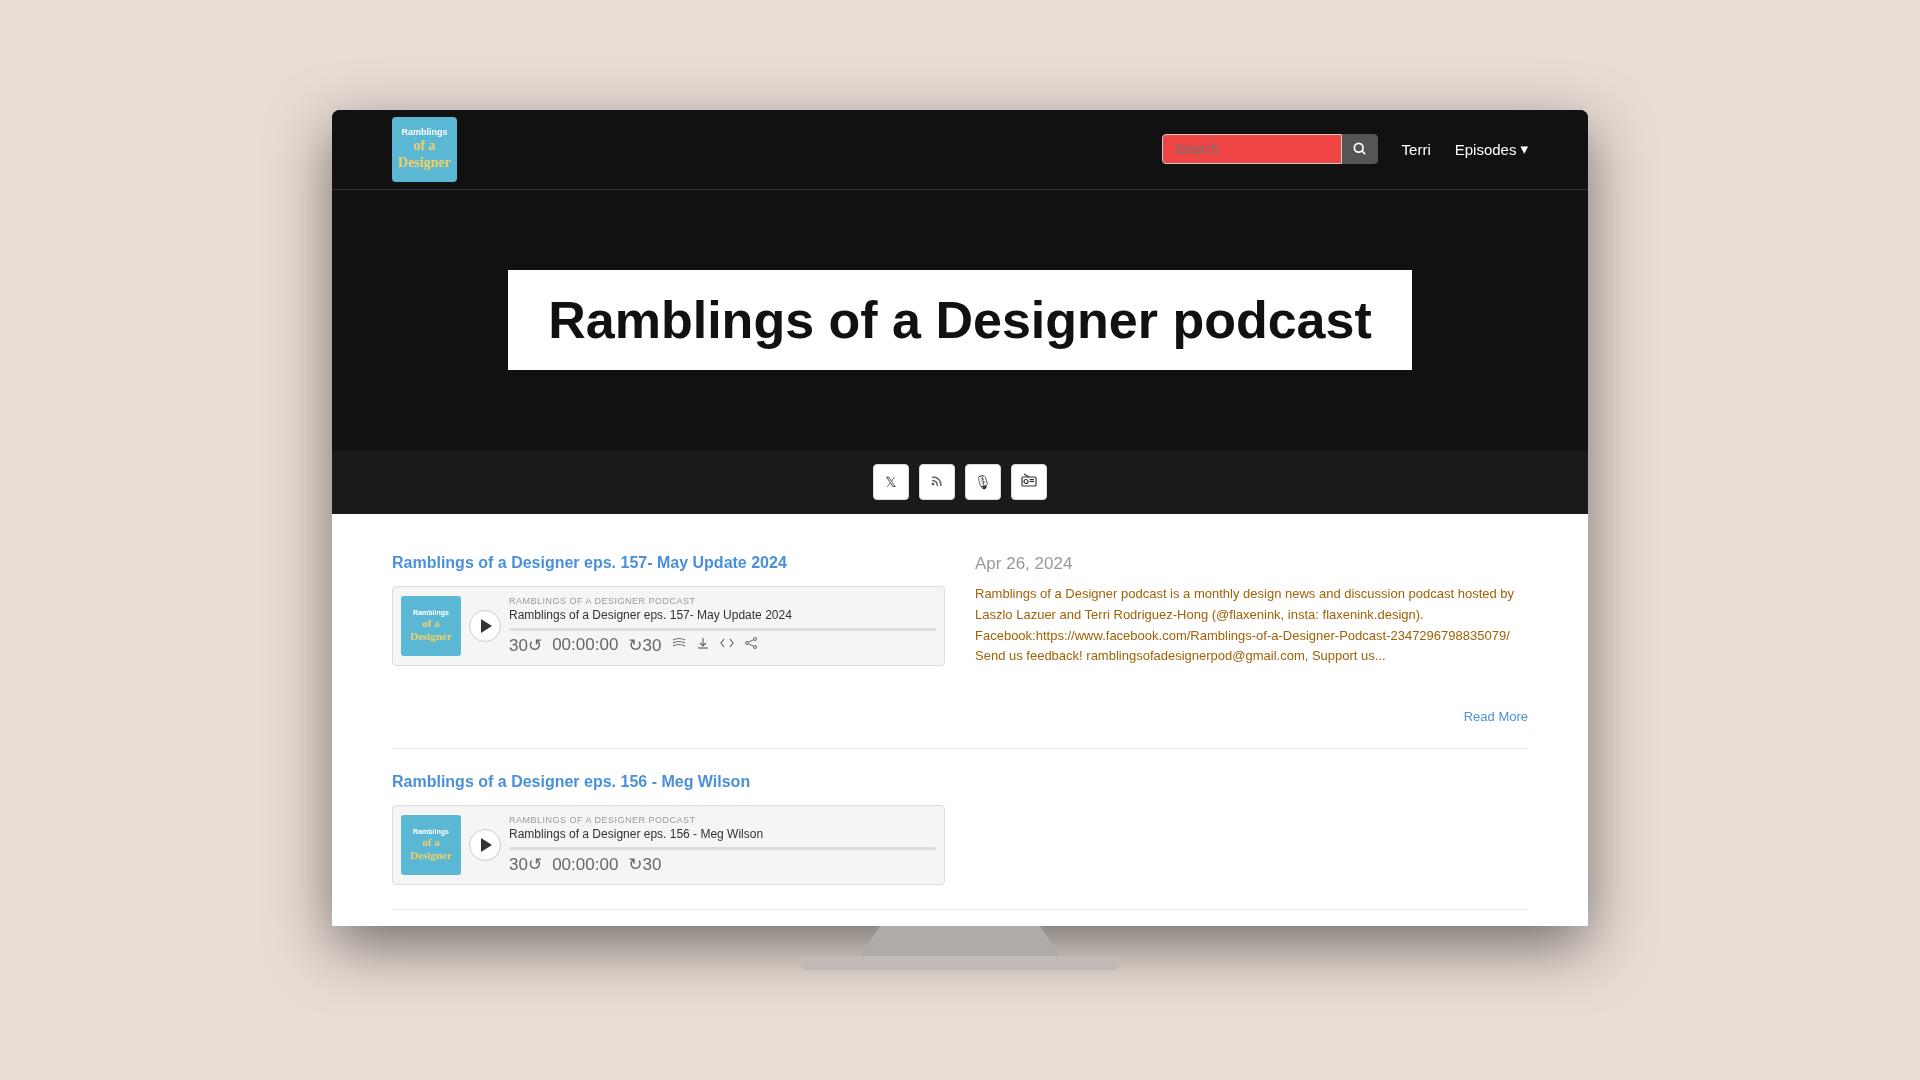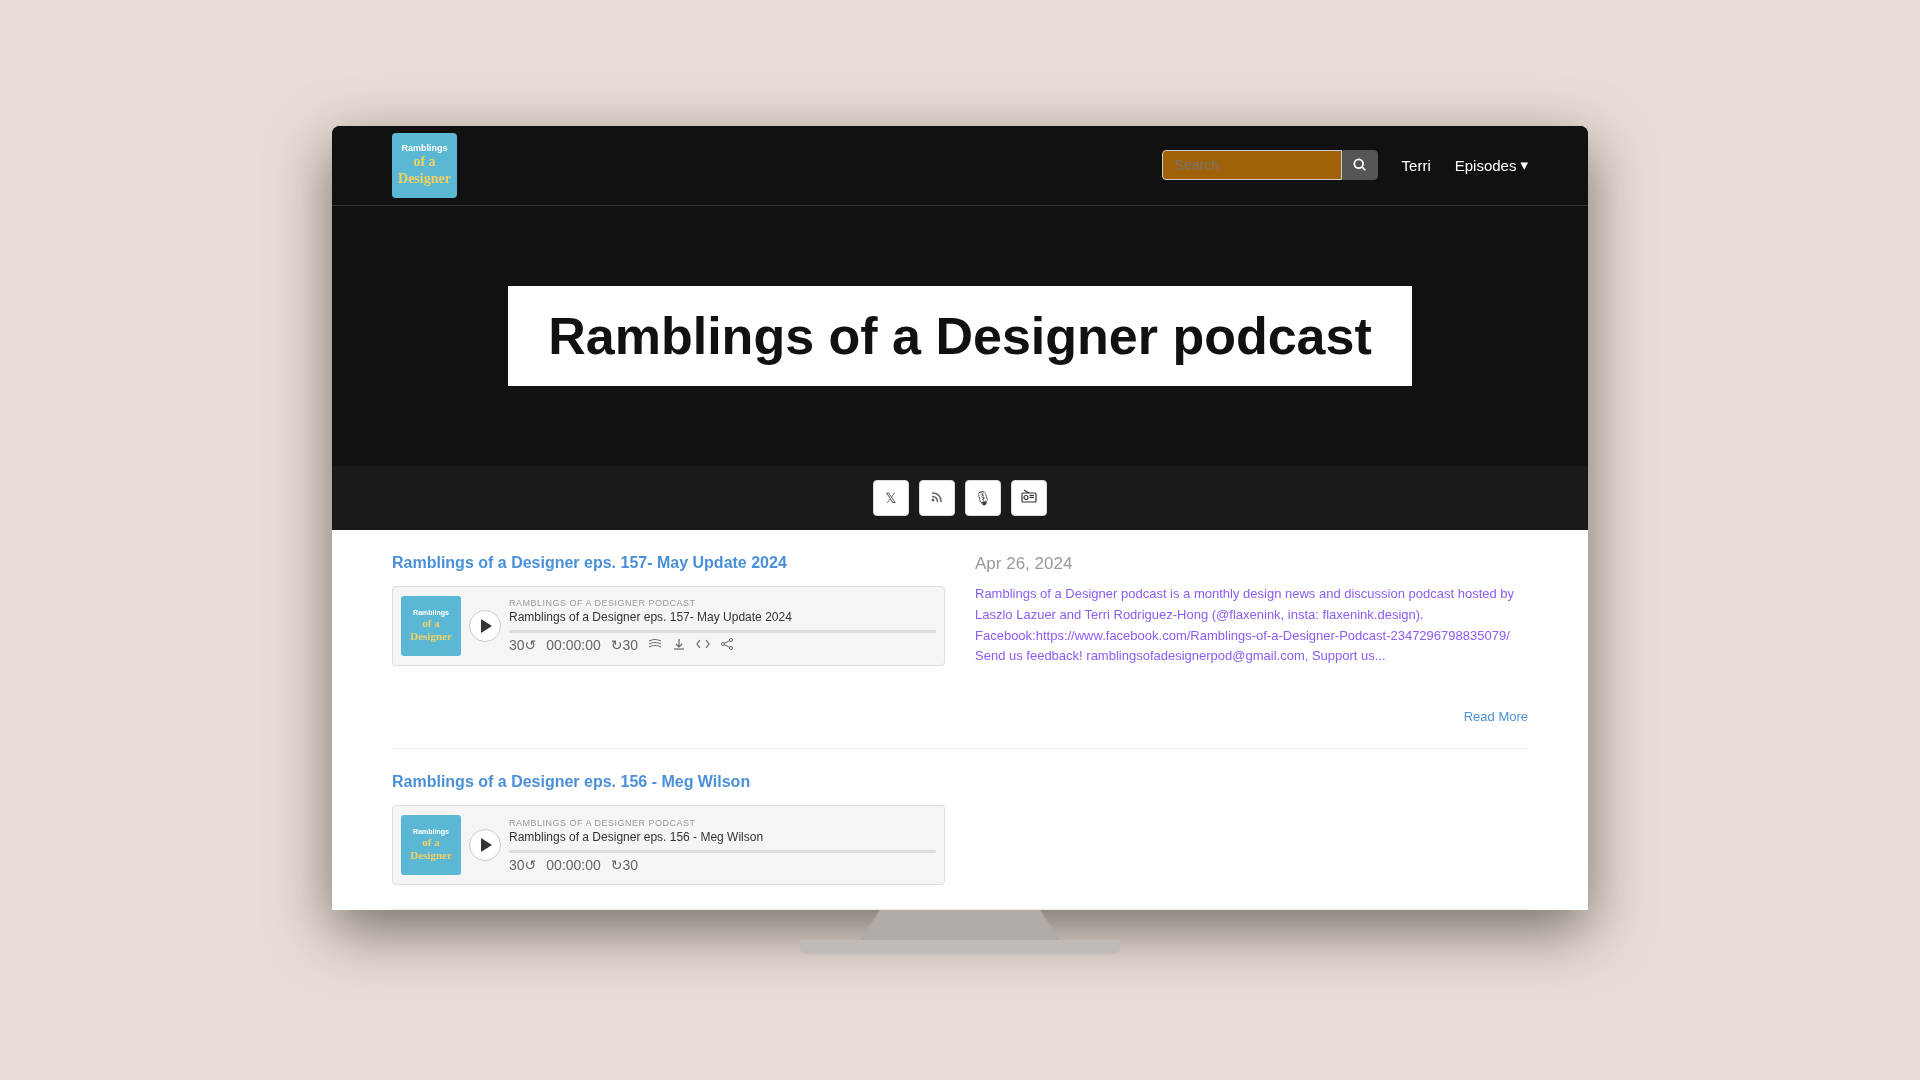--- a/index.html
+++ b/index.html
@@ -91,21 +91,21 @@
       display: flex;
       align-items: center;
     }
 
     .search-input {
       padding: 6px 12px;
       border: 1px solid #ccc;
       border-radius: 4px 0 0 4px;
       font-size: 14px;
       width: 180px;
-      background: #a16207;
+      background: #ef4444;
       outline: none;
     }
 
     .search-btn {
       background: #555;
       border: 1px solid #555;
       border-radius: 0 4px 4px 0;
       padding: 7px 10px;
       cursor: pointer;
       color: white;
@@ -175,21 +175,21 @@
       display: flex;
       align-items: center;
       justify-content: center;
       cursor: pointer;
       font-size: 14px;
       color: #333;
     }
 
     
     .episodes-list {
-      padding: 0 60px;
+      padding: 16px 60px;
       background: white;
     }
 
     .episode-item {
       padding: 24px 0;
       border-bottom: 1px solid #eee;
       display: grid;
       grid-template-columns: 1fr 1fr;
       gap: 30px;
     }
@@ -294,35 +294,35 @@
       height: 3px;
       background: #ddd;
       border-radius: 2px;
       margin-bottom: 4px;
     }
 
     .episode-controls {
       display: flex;
       align-items: center;
       gap: 10px;
-      font-size: 14px;
+      font-size: 17px;
       color: #666;
     }
 
     .episode-right {}
 
     .episode-date {
       font-size: 17px;
       color: #999;
       margin-bottom: 10px;
     }
 
     .episode-description {
       font-size: 13px;
-      color: #8b5cf6;
+      color: #a16207;
       line-height: 1.6;
     }
 
     .read-more {
       display: flex;
       justify-content: flex-end;
       margin-top: 8px;
     }
 
     .read-more-link {

